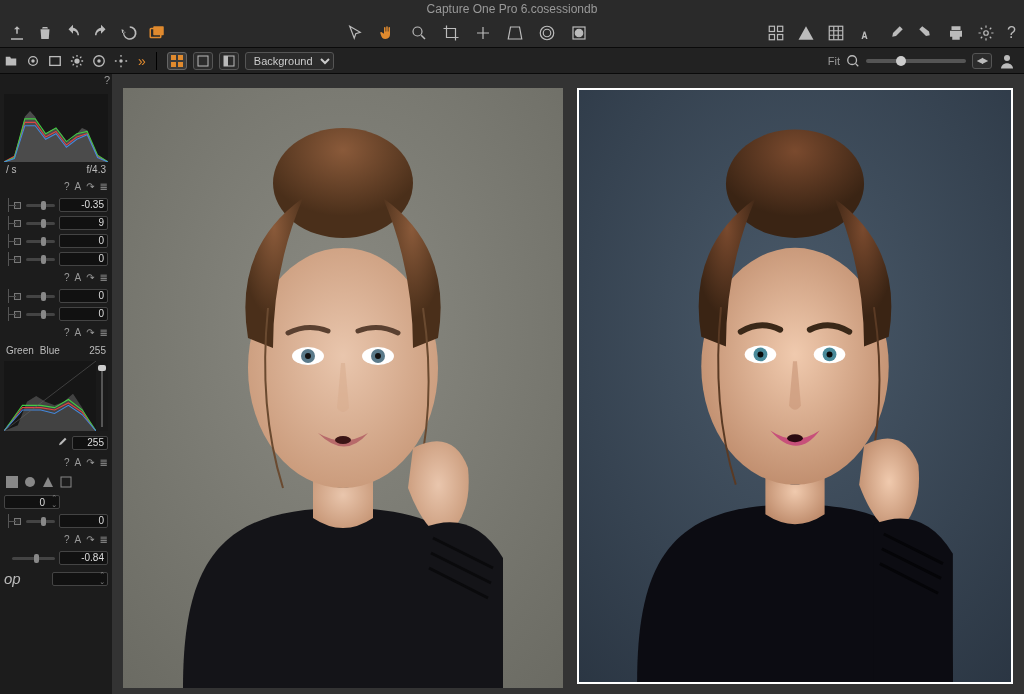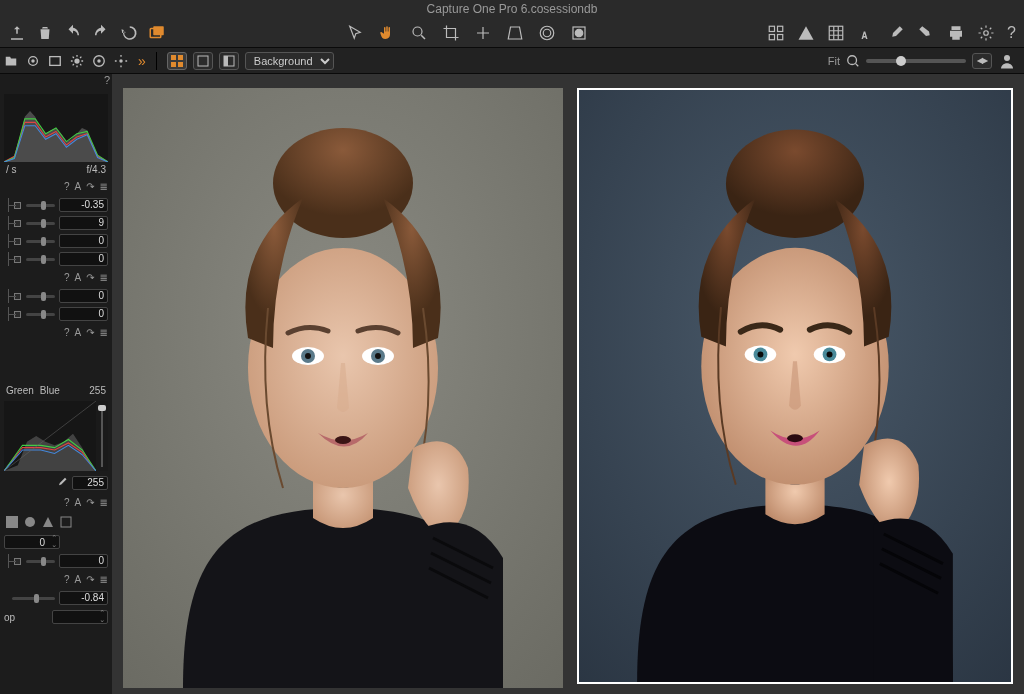--- a/index.html
+++ b/index.html
@@ -40,39 +40,39 @@
 
   .slider-row { display: flex; align-items: center; height: 18px; padding: 0 4px; gap: 4px; }
   .slider-row .tree { width: 18px; height: 14px; position: relative; }
   .slider-row .tree::before { content:""; position:absolute; left:4px; top:0; width:1px; height:14px; background:#555; }
   .slider-row .tree::after { content:""; position:absolute; left:4px; top:7px; width:8px; height:1px; background:#555; }
   .slider-row .tree .box { position:absolute; left:10px; top:4px; width:7px; height:7px; border:1px solid #777; background:#2a2a2a; }
   .slider-row .track { flex: 1; height: 3px; background: #444; position: relative; border-radius: 2px; }
   .slider-row .track::after { content:""; position:absolute; left:50%; top:-3px; width:5px; height:9px; background:#888; border-radius:2px; }
   .slider-row .val { width: 49px; text-align: right; background: #111; border: 1px solid #444; border-radius: 2px; font-size: 10px; padding: 0 3px; color:#ddd; height:14px; line-height:12px;}
 
-  .rgb-row { display:flex; gap:6px; padding: 3px 6px; font-size:10px; color:#bbb; align-items:center;margin-top:40px;}
+  .rgb-row { display:flex; gap:6px; padding: 3px 6px; font-size:10px; color:#bbb; align-items:center;}
   .rgb-row .sp { flex:1;}
   .curve-area { height: 70px; background:#161616; margin: 2px 4px; position:relative; display:flex; }
   .curve-area .curve { flex:1; position:relative; }
   .curve-area .curve svg { width:100%; height:100%; }
   .curve-area .vslider { width: 12px; background:#1a1a1a; position:relative; }
   .curve-area .vslider::before { content:""; position:absolute; left:5px; top:4px; bottom:4px; width:2px; background:#555; }
   .curve-area .vslider::after { content:""; position:absolute; left:2px; top:4px; width:8px; height:6px; background:#ccc; border-radius:2px; }
 
   .picker-row { display:flex; align-items:center; padding: 3px 4px; gap:4px;}
   .picker-row .sp{flex:1;}
   .picker-row svg { width:12px; height:12px; fill:#bbb;}
   .picker-row .val { width:36px; text-align:right; background:#111; border:1px solid #444; border-radius:2px; font-size:10px; padding:0 3px; color:#ddd; height:14px; line-height:12px;}
 
   .icons-row { display:flex; gap:6px; padding: 4px 6px; color:#888;}
   .icons-row svg { width:12px; height:12px; fill:#888;}
 
   .spin-row { display:flex; align-items:center; padding:3px 4px; gap:4px;}
-  .spin-row .label { flex:0 0 auto; font-size:10px; color:#bbb;}
+  .spin-row .label { flex:0 0 auto; font-size:15px; color:#bbb;font-style:italic;}
   .spin-row .spin { width: 56px; height:14px; background:#111; border:1px solid #444; border-radius:2px; display:flex; align-items:center; justify-content:flex-end; font-size:10px; color:#ddd; padding-right:14px; position:relative;}
   .spin-row .spin::after { content:"⌃\A⌄"; white-space:pre; position:absolute; right:2px; top:-2px; font-size:7px; line-height:7px; color:#888;}
 
   .photo { width: 440px; height: 600px; background:#7a7a72; position:relative; }
   .photo.right { border: 2px solid #fff; width: 436px; height: 596px; }
   .photo svg { width:100%; height:100%; display:block; }
 
   .chev { font-size: 14px; color:#e08a2e; cursor:pointer; padding-left:2px;}
   .qmark { color:#999; font-size:11px; cursor:pointer; position:absolute; right:2px;}
   .toprow2 { position:relative; height:16px;}

